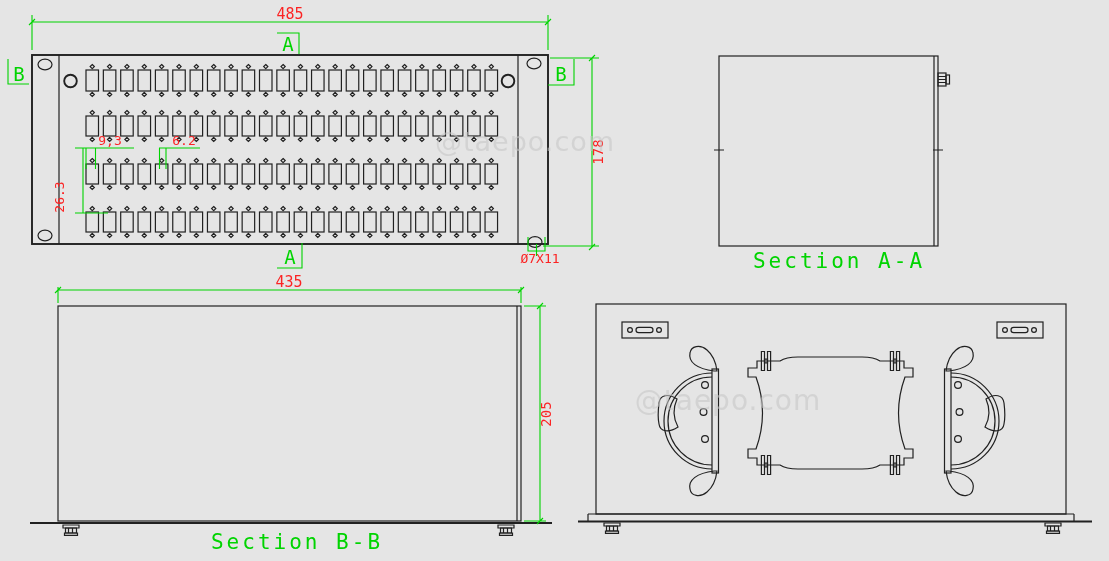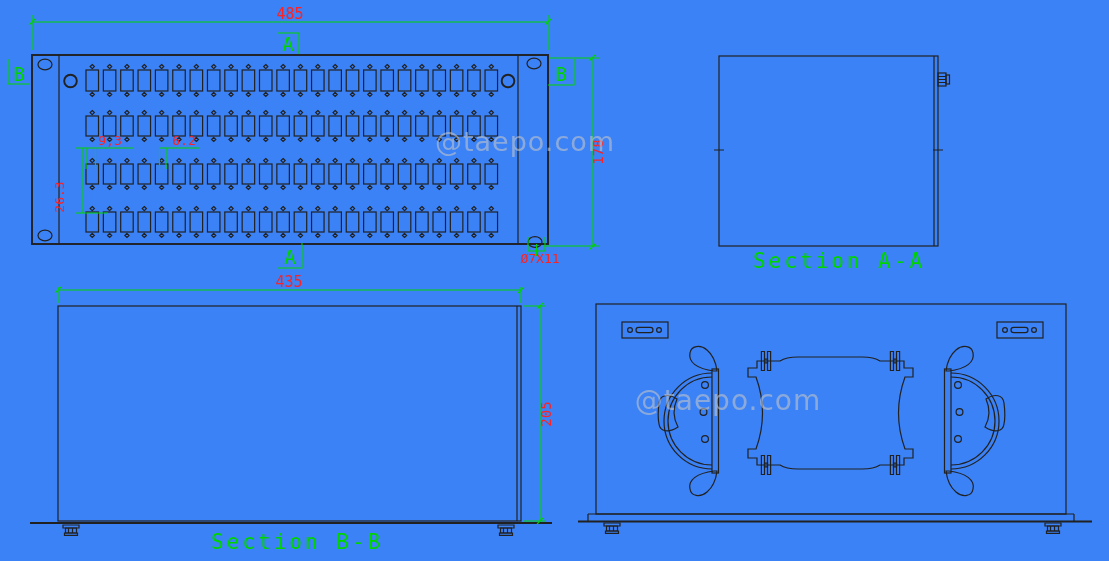--- a/index.html
+++ b/index.html
@@ -1,16 +1,16 @@
 <!DOCTYPE html>
 <html style="--line: #212121; --green: #00d400; --red: #fb2323; --wm: #c6c6c6;"><head>
 <meta charset="utf-8">
 <style>
   html,body{margin:0;padding:0;background:#fff;}
-  #stage{position:relative;width:1109px;height:561px;background:#3b82f6;overflow:hidden;
+  #stage{position:relative;width:1109px;height:561px;background:#e5e5e5;overflow:hidden;
          font-family:"DejaVu Sans Mono", monospace;}
   svg{position:absolute;left:0;top:0;}
   .k  {stroke:var(--line);fill:none;stroke-width:1.2;}
   .k2 {stroke:var(--line);fill:none;stroke-width:1.9;}
   .g  {stroke:var(--green);fill:none;stroke-width:1.1;}
   .rt {fill:var(--red);stroke:none;font-family:"DejaVu Sans Mono",monospace;}
   .gt {fill:var(--green);stroke:none;font-family:"DejaVu Sans Mono",monospace;}
   .wm {fill:var(--wm);fill-opacity:.58;stroke:none;font-family:"DejaVu Sans",sans-serif;
        letter-spacing:1px;}
   .lbl{font-size:21px;letter-spacing:3px;}

